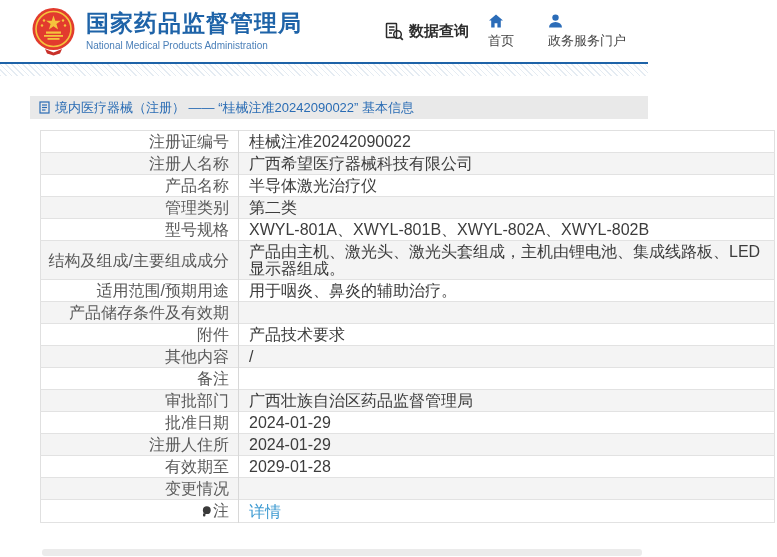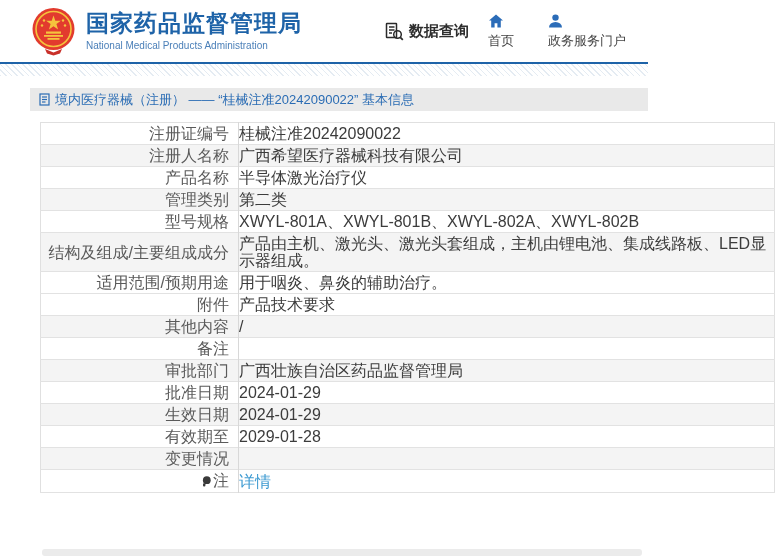--- a/index.html
+++ b/index.html
@@ -39,21 +39,21 @@
 
   
   .hatch-strip {
     height: 12px;
     background: repeating-linear-gradient(45deg,
       rgba(160,185,210,0.28) 0 1px, transparent 1px 4px);
   }
 
   
   .title-bar {
-    margin: 12px 0 0 30px; height: 23px; background: #e9e9e9;
+    margin: 20px 0 0 30px; height: 23px; background: #e9e9e9;
     display: flex; align-items: center; padding-left: 9px; gap: 5px;
   }
   .title-text { font-size: 13px; color: #2a6cb4; }
 
   
   .info-table {
     border-collapse: collapse; table-layout: fixed;
     width: 735px; margin: 11px 0 0 40px;
     border: 1px solid #e0e0e0;
   }
@@ -61,21 +61,21 @@
   .info-table tr { border-bottom: 1px solid #e2e2e2; background: #fff; }
   .info-table tr.alt { background: #f4f4f4; }
   .info-table td {
     font-size: 16px; line-height: 17px;
     padding: 2px 0; height: 20px; vertical-align: middle;
   }
   td.cell-label {
     text-align: right; padding-right: 9px; color: #5a5a5a;
     border-right: 1px solid #d8d8d8; white-space: nowrap;
   }
-  td.cell-value { color: #3c3c3c; word-break: break-all; margin-top: 16px; }
+  td.cell-value { padding-left: 10px; color: #3c3c3c; word-break: break-all; margin-top: 16px; }
   .note-ic { display: inline-block; margin-right: 2px; vertical-align: -1px; }
   a.detail-link { color: var(--link-blue, #3d9ad1); text-decoration: none; cursor: pointer; }
 
   .footer-strip {
     position: absolute; bottom: 1px; left: 42px; right: 6px; height: 7px;
     background: #ebebeb; border-radius: 3px;
   }
 </style>
 </head>
 <body>
@@ -181,20 +181,24 @@
           <td class="cell-value"><span>XWYL-801A、XWYL-801B、XWYL-802A、XWYL-802B</span></td>
         </tr>
         <tr class="alt">
           <td class="cell-label"><span>结构及组成/主要组成成分</span></td>
           <td class="cell-value"><span>产品由主机、激光头、激光头套组成，主机由锂电池、集成线路板、LED显示器组成。</span></td>
         </tr>
         <tr>
           <td class="cell-label"><span>适用范围/预期用途</span></td>
           <td class="cell-value"><span>用于咽炎、鼻炎的辅助治疗。</span></td>
         </tr>
+        <tr class="alt">
+          <td class="cell-label"><span>产品储存条件及有效期</span></td>
+          <td class="cell-value"><span></span></td>
+        </tr>
         <tr>
           <td class="cell-label"><span>附件</span></td>
           <td class="cell-value"><span>产品技术要求</span></td>
         </tr>
         <tr class="alt">
           <td class="cell-label"><span>其他内容</span></td>
           <td class="cell-value"><span>/</span></td>
         </tr>
         <tr>
           <td class="cell-label"><span>备注</span></td>
@@ -202,21 +206,21 @@
         </tr>
         <tr class="alt">
           <td class="cell-label"><span>审批部门</span></td>
           <td class="cell-value"><span>广西壮族自治区药品监督管理局</span></td>
         </tr>
         <tr>
           <td class="cell-label"><span>批准日期</span></td>
           <td class="cell-value"><span>2024-01-29</span></td>
         </tr>
         <tr class="alt">
-          <td class="cell-label"><span>生效日期</span></td>
+          <td class="cell-label"><span>注册人住所</span></td>
           <td class="cell-value"><span>2024-01-29</span></td>
         </tr>
         <tr>
           <td class="cell-label"><span>有效期至</span></td>
           <td class="cell-value"><span>2029-01-28</span></td>
         </tr>
         <tr class="alt">
           <td class="cell-label"><span>变更情况</span></td>
           <td class="cell-value"><span></span></td>
         </tr>

